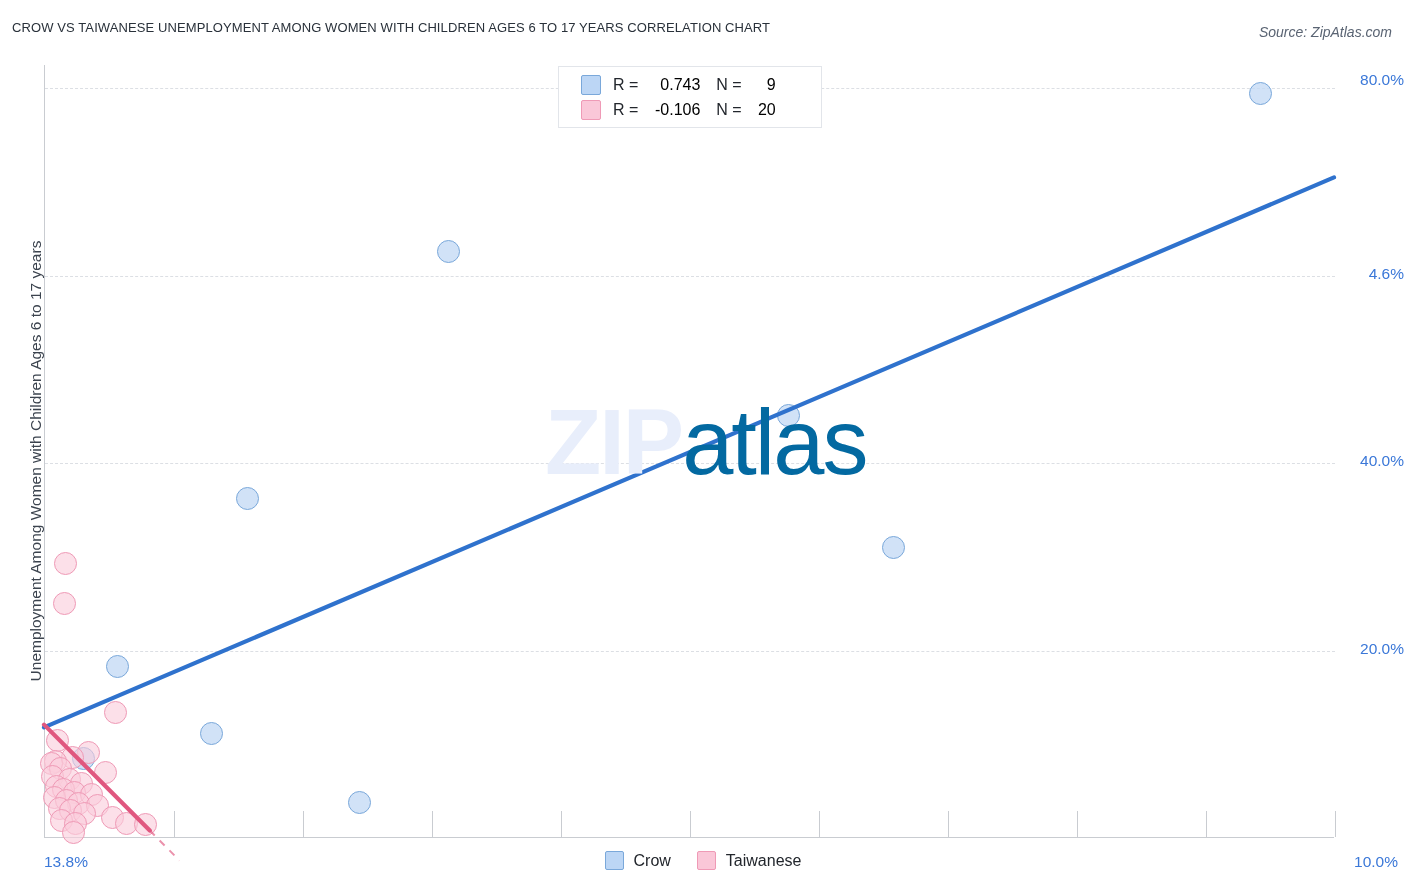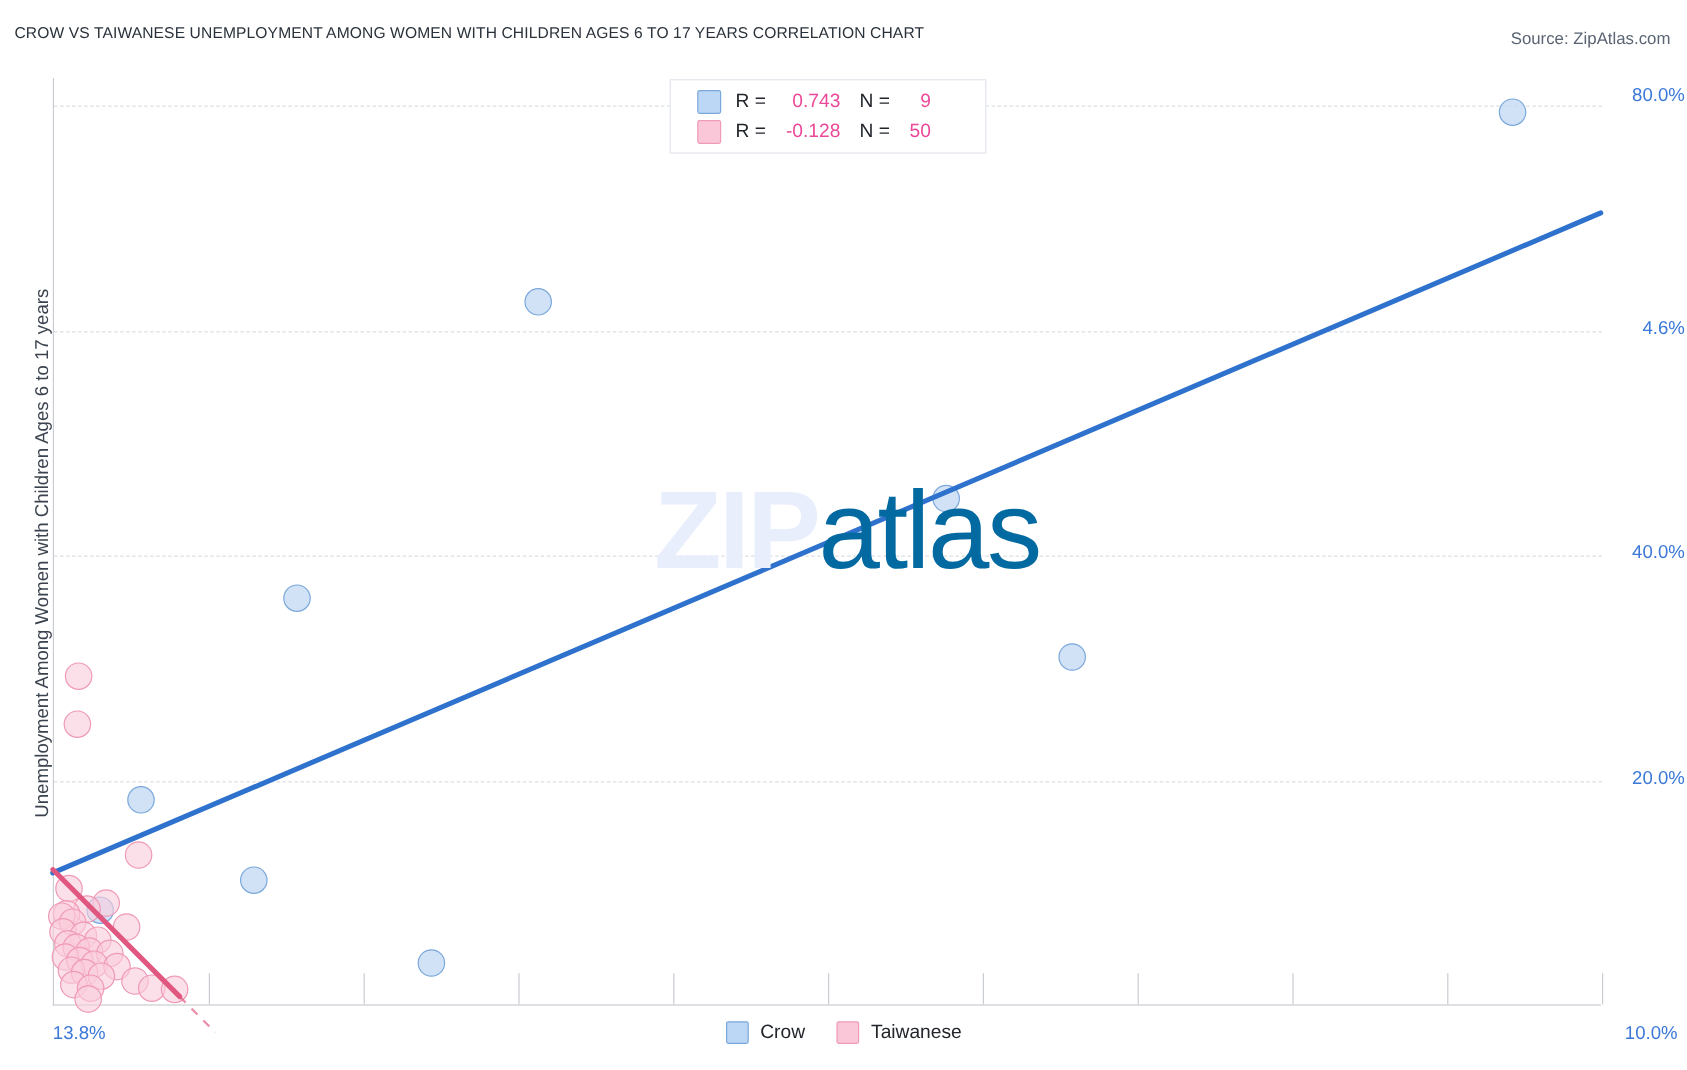--- a/index.html
+++ b/index.html
@@ -13,21 +13,21 @@
   #chart-root{position:absolute;inset:0;}
 
   
   #chart-title{
     position:absolute;left:12px;top:20px;
     font-size:13px;letter-spacing:.1px;
     color:#29313a;white-space:nowrap;
   }
   #chart-source{
     position:absolute;right:14px;top:24px;
-    font-size:14px;color:#5a6473;
+    font-size:14px;font-style:italic;color:#5a6473;
     white-space:nowrap;
   }
 
   
   #y-axis-title{
     position:absolute;
     left:-354px;top:452px;
     width:780px;
     transform:rotate(-90deg);
     transform-origin:center center;
@@ -114,21 +114,21 @@
   }
   .swatch{
     width:20px;height:20px;
     border-radius:2px;
     box-sizing:border-box;
     margin-right:12px;
   }
   .sw-crow{background:#bcd6f5;border:1.3px solid #7aa8da;}
   .sw-taiwanese{background:#fac7d8;border:1.3px solid #ef9ab6;}
   .stat-lbl{color:#22262c;}
-  .stat-val{color:#ec4899;text-align:right;}
+  .stat-val{color:#000000;text-align:right;}
   .r-val{width:62px;}
   .n-val{width:34px;}
   .n-lbl{margin-left:16px;color:#22262c;}
 
   
   #series-legend{
     position:absolute;left:0;right:0;top:851px;
     display:flex;justify-content:center;align-items:center;
     gap:26px;
   }
@@ -230,23 +230,23 @@
     <div class="stat-row">
       <span class="swatch sw-crow"></span>
       <span class="stat-lbl">R =</span>
       <span class="stat-val r-val">0.743</span>
       <span class="stat-lbl n-lbl">N =</span>
       <span class="stat-val n-val">9</span>
     </div>
     <div class="stat-row">
       <span class="swatch sw-taiwanese"></span>
       <span class="stat-lbl">R =</span>
-      <span class="stat-val r-val">-0.128</span>
+      <span class="stat-val r-val">-0.106</span>
       <span class="stat-lbl n-lbl">N =</span>
-      <span class="stat-val n-val">50</span>
+      <span class="stat-val n-val">20</span>
     </div>
   </div>
 
   <div id="series-legend">
     <div class="legend-item">
       <span class="swatch sw-crow"></span>
       <span class="legend-text">Crow</span>
     </div>
     <div class="legend-item">
       <span class="swatch sw-taiwanese"></span>

